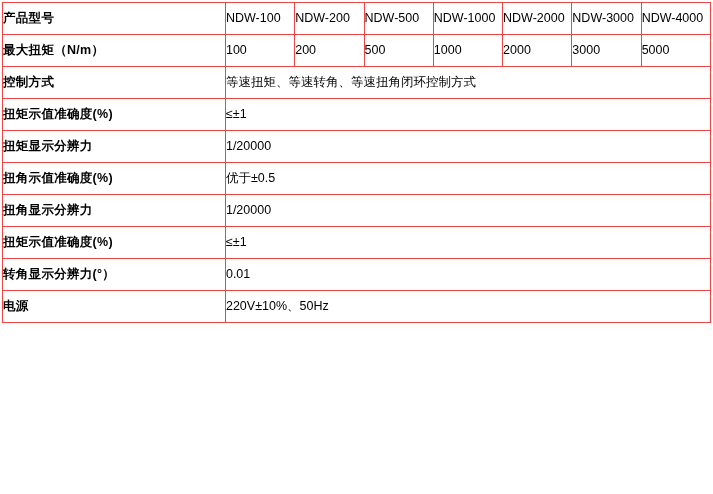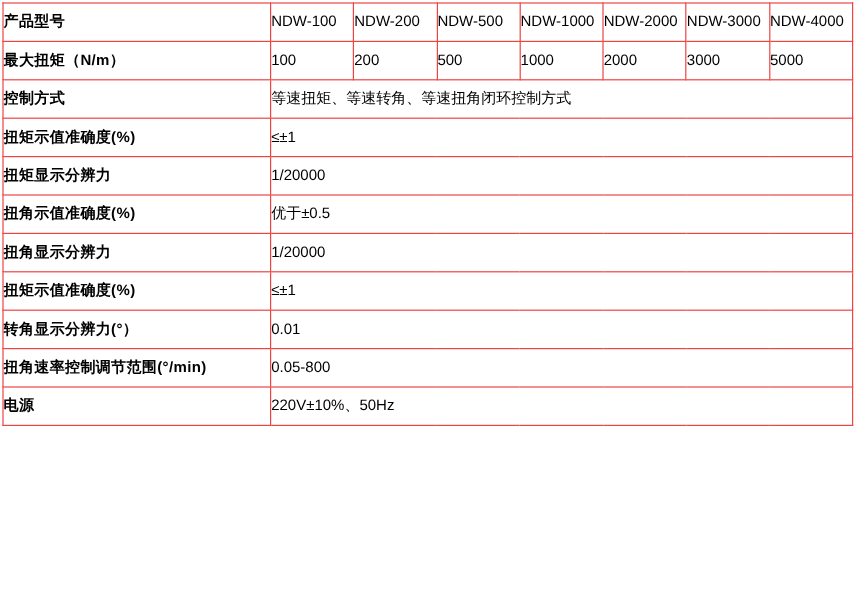--- a/index.html
+++ b/index.html
@@ -115,24 +115,20 @@
       <td class="label-cell">扭矩示值准确度(%)</td>
       <td class="value-cell" colspan="7">≤±1</td>
     </tr>
 
     <tr>
       <td class="label-cell">转角显示分辨力(°）</td>
       <td class="value-cell" colspan="7">0.01</td>
     </tr>
 
 
-    <tr>
-      <td class="label-cell">扭角速率控制调节范围(°/min)</td>
-      <td class="value-cell" colspan="7">0.05-800</td>
-    </tr>
 
 
     <tr>
       <td class="label-cell">电源</td>
       <td class="value-cell" colspan="7">220V±10%、50Hz</td>
     </tr>
   </tbody>
 </table>
 
 </body></html>

